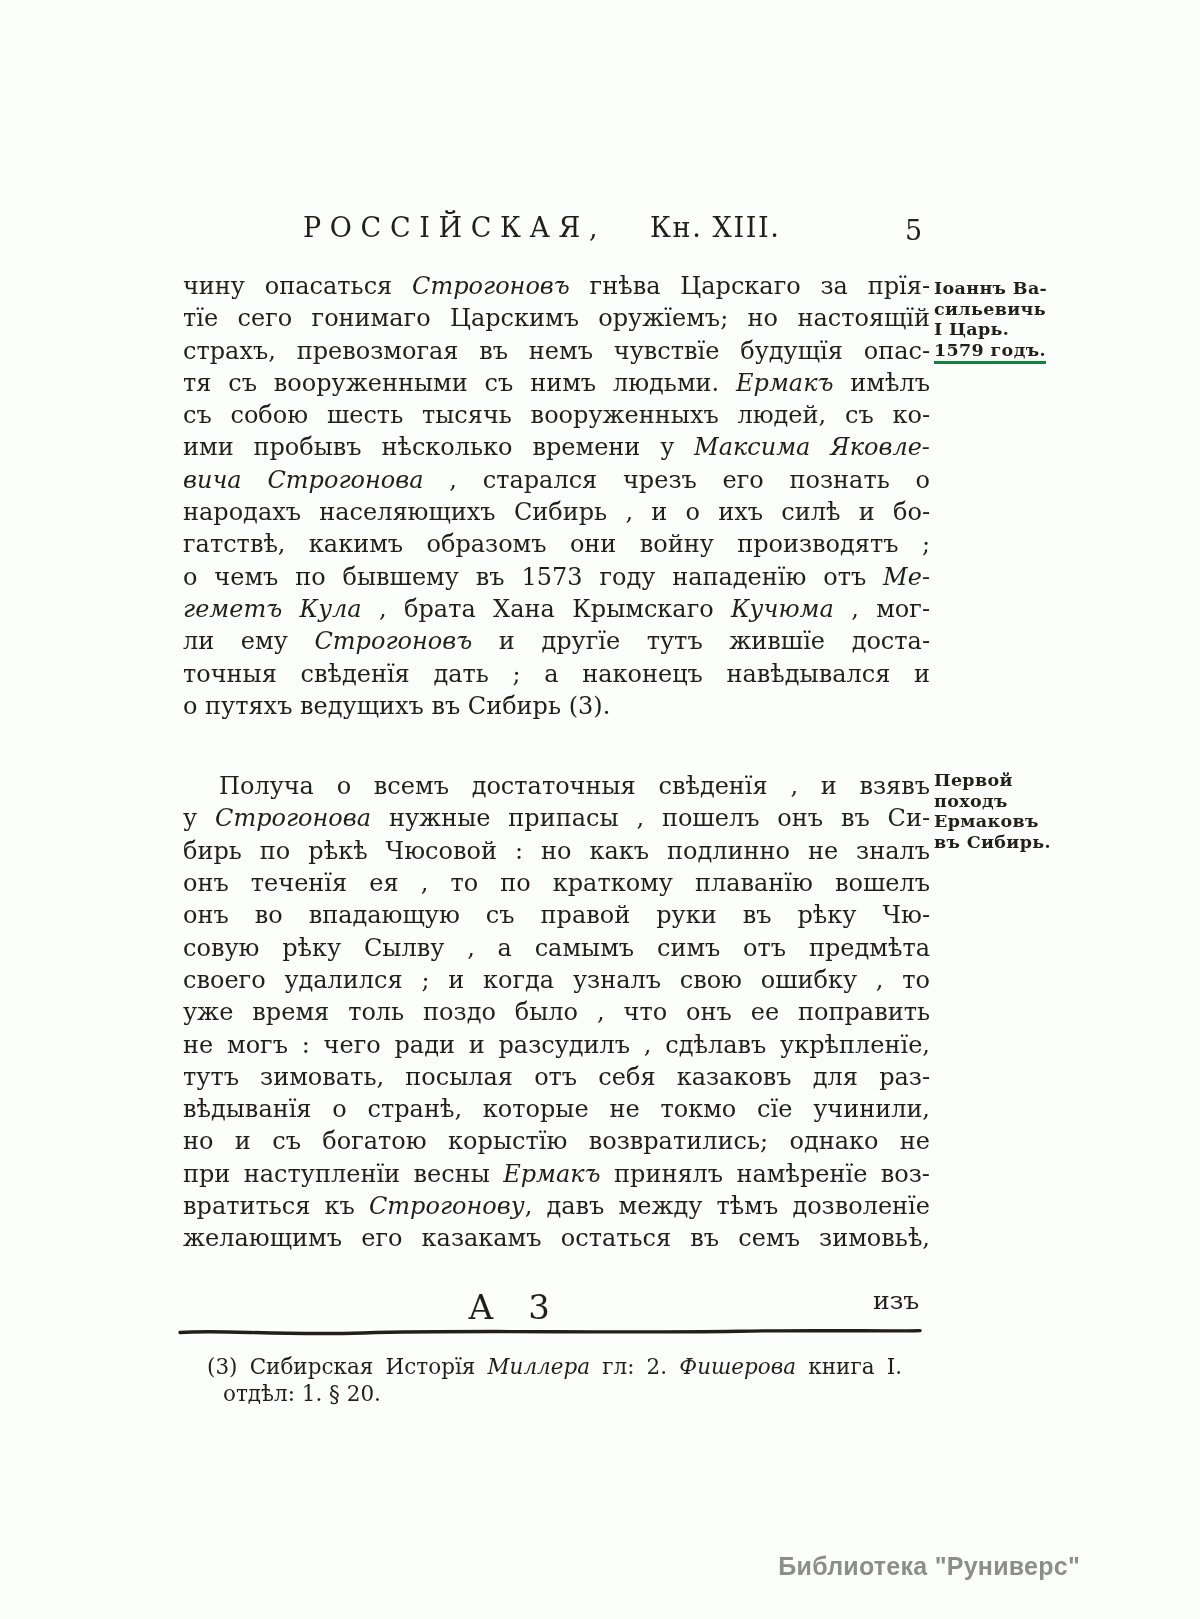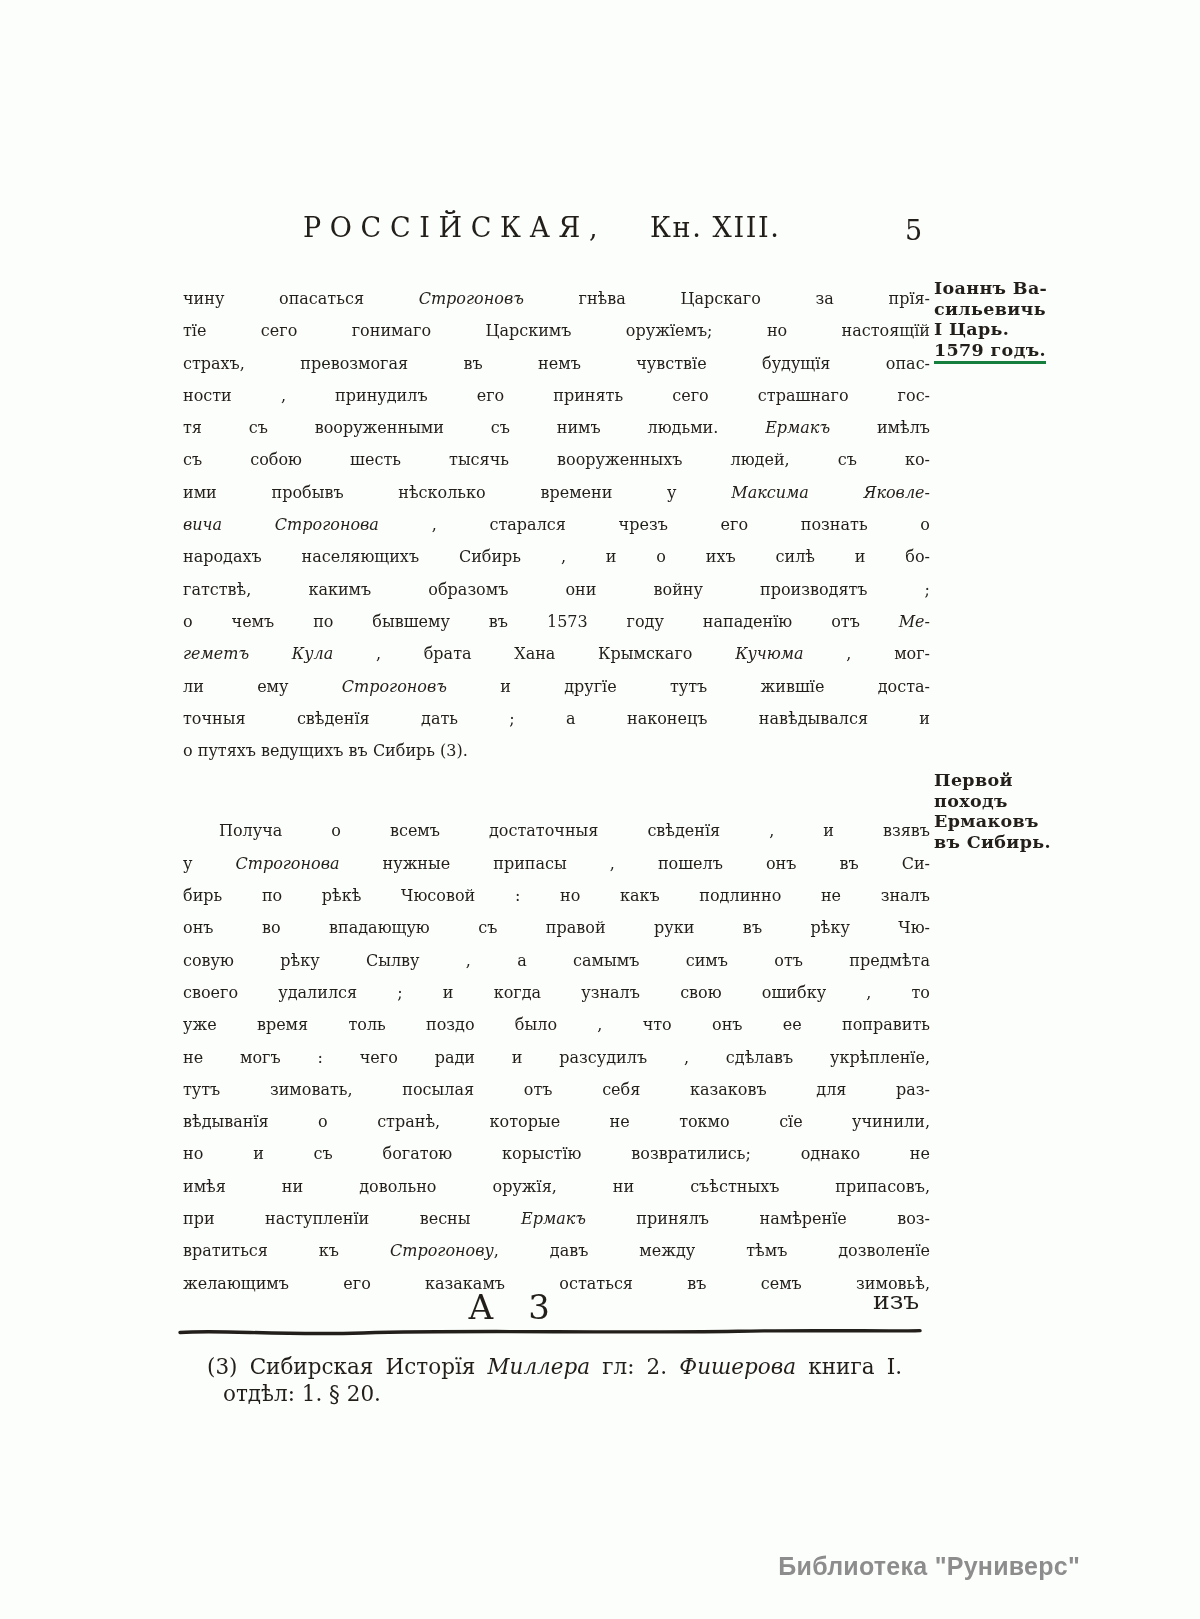--- a/index.html
+++ b/index.html
@@ -19,22 +19,22 @@
   .hdr-book{
     position:absolute;left:650px;top:212px;
     font-size:27px;letter-spacing:0.06em;white-space:nowrap;
   }
   .hdr-num{
     position:absolute;left:905px;top:215px;
     font-size:27px;
   }
   
   .body-col{
-    position:absolute;left:183px;top:283px;width:747px;
-    font-size:16px;
+    position:absolute;left:183px;top:270px;width:747px;
+    font-size:24px;
   }
   .bline{
     height:32.3px;line-height:32.3px;
     text-align:justify;text-align-last:justify;
     text-justify:inter-word;
     white-space:nowrap;white-space:normal;
   }
   .bline.noj{text-align-last:left;}
   .bline.ind{padding-left:36px;margin-top:48px;}
   .it{font-style:italic;}
@@ -83,44 +83,43 @@
 <div class="page">
 
   <div class="hdr-title">РОССІЙСКАЯ,</div>
   <div class="hdr-book">Кн. XIII.</div>
   <div class="hdr-num">5</div>
 
   <div class="body-col">
       <div class="bline"><span>чину опасаться </span><span class="it">Строгоновъ</span><span> гнѣва Царскаго за прїя-</span></div>
       <div class="bline"><span>тїе сего гонимаго Царскимъ оружїемъ; но настоящїй</span></div>
       <div class="bline"><span>страхъ, превозмогая въ немъ чувствїе будущїя опас-</span></div>
-      <div class="bline"><span>ности , принудилъ его принять сего страшнаго гос-</span></div>
       <div class="bline"><span>тя съ вооруженными съ нимъ людьми. </span><span class="it">Ермакъ</span><span> имѣлъ</span></div>
       <div class="bline"><span>съ собою шесть тысячь вооруженныхъ людей, съ ко-</span></div>
       <div class="bline"><span>ими пробывъ нѣсколько времени у </span><span class="it">Максима Яковле-</span></div>
       <div class="bline"><span class="it">вича Строгонова</span><span> , старался чрезъ его познать о</span></div>
       <div class="bline"><span>народахъ населяющихъ Сибирь , и о ихъ силѣ и бо-</span></div>
       <div class="bline"><span>гатствѣ, какимъ образомъ они войну производятъ ;</span></div>
       <div class="bline"><span>о чемъ по бывшему въ 1573 году нападенїю отъ </span><span class="it">Ме-</span></div>
       <div class="bline"><span class="it">геметъ Кула</span><span> , брата Хана Крымскаго </span><span class="it">Кучюма</span><span> , мог-</span></div>
       <div class="bline"><span>ли ему </span><span class="it">Строгоновъ</span><span> и другїе тутъ жившїе доста-</span></div>
       <div class="bline"><span>точныя свѣденїя дать ; а наконецъ навѣдывался и</span></div>
       <div class="bline noj"><span>о путяхъ ведущихъ въ Сибирь (3).</span></div>
       <div class="bline ind"><span>Получа о всемъ достаточныя свѣденїя , и взявъ</span></div>
       <div class="bline"><span>у </span><span class="it">Строгонова</span><span> нужные припасы , пошелъ онъ въ Си-</span></div>
       <div class="bline"><span>бирь по рѣкѣ Чюсовой : но какъ подлинно не зналъ</span></div>
+      <div class="bline"><span>онъ теченїя ея , то по краткому плаванїю вошелъ</span></div>
       <div class="bline"><span>онъ во впадающую съ правой руки въ рѣку Чю-</span></div>
       <div class="bline"><span>совую рѣку Сылву , а самымъ симъ отъ предмѣта</span></div>
       <div class="bline"><span>своего удалился ; и когда узналъ свою ошибку , то</span></div>
       <div class="bline"><span>уже время толь поздо было , что онъ ее поправить</span></div>
       <div class="bline"><span>не могъ : чего ради и разсудилъ , сдѣлавъ укрѣпленїе,</span></div>
       <div class="bline"><span>тутъ зимовать, посылая отъ себя казаковъ для раз-</span></div>
       <div class="bline"><span>вѣдыванїя о странѣ, которые не токмо сїе учинили,</span></div>
       <div class="bline"><span>но и съ богатою корыстїю возвратились; однако не</span></div>
-      <div class="bline"><span>имѣя ни довольно оружїя, ни съѣстныхъ припасовъ,</span></div>
       <div class="bline"><span>при наступленїи весны </span><span class="it">Ермакъ</span><span> принялъ намѣренїе воз-</span></div>
       <div class="bline"><span>вратиться къ </span><span class="it">Строгонову</span><span>, давъ между тѣмъ дозволенїе</span></div>
       <div class="bline"><span>желающимъ его казакамъ остаться въ семъ зимовьѣ,</span></div>
     </div>
 
   <div class="margin-note" style="top: 278px;">
       <div>Іоаннъ Ва-</div>
       <div>сильевичь</div>
       <div>I Царь.</div>
       <div><span class="ul">1579 годъ.</span></div>

